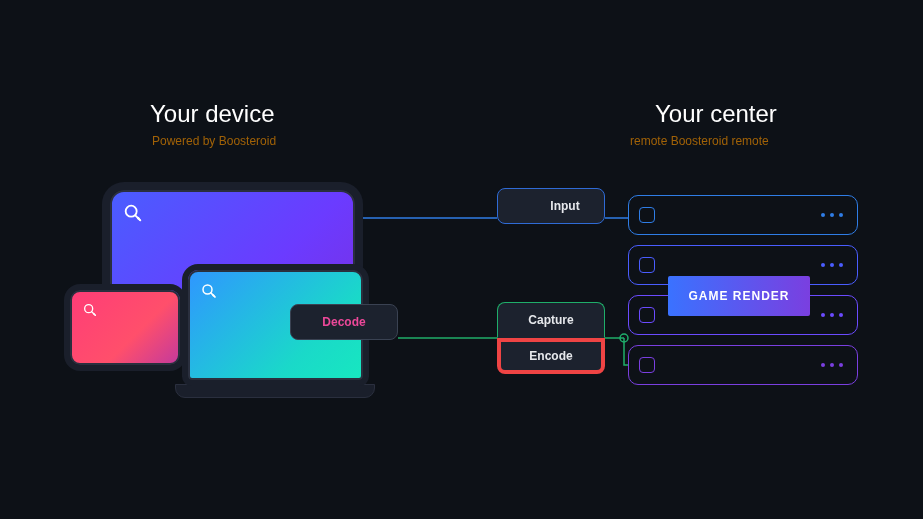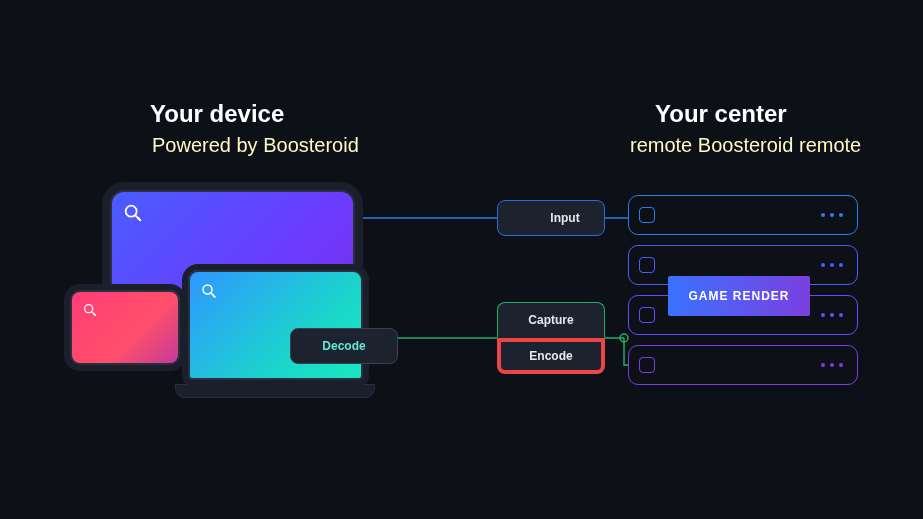--- a/index.html
+++ b/index.html
@@ -8,27 +8,27 @@
     height: 519px;
     background: #0d1117;
     font-family: -apple-system, BlinkMacSystemFont, "Segoe UI", Helvetica, Arial, sans-serif;
     color: #fff;
     position: relative;
     overflow: hidden;
   }
   .col-title {
     position: absolute;
     font-size: 24px;
-    font-weight: 700;
+    font-weight: 400;
     color: #fff;
   }
   .col-subtitle {
     position: absolute;
-    font-size: 20px;
-    color: #fef9c3;
+    font-size: 12px;
+    color: #a16207;
   }
   .device-stage {
     position: absolute;
     left: 70px;
     top: 190px;
     width: 340px;
     height: 230px;
   }
   .tablet-lg {
     position: absolute;
@@ -79,49 +79,49 @@
   }
   .magnifier {
     position: absolute;
     top: 10px;
     left: 10px;
   }
   .magnifier svg { display: block; }
   .decode-chip {
     position: absolute;
     left: 290px;
-    top: 328px;
+    top: 304px;
     width: 108px;
     height: 36px;
     background: #1c222e;
     border: 1px solid #3a4252;
     border-radius: 8px;
     display: flex;
     align-items: center;
     justify-content: center;
     font-size: 12px;
     font-weight: 600;
-    color: #5eead4;
+    color: #ec4899;
     z-index: 5;
   }
   .midchip {
     position: absolute;
     width: 108px;
     height: 36px;
     background: #1c222e;
     border-radius: 8px;
     display: flex;
     align-items: center;
     justify-content: center;
     font-size: 12px;
     font-weight: 600;
     color: #e6e8ec;
     z-index: 5;
   }
-  .chip-input { left: 497px; top: 200px; border: 1px solid #2f6bd6; padding-left: 28px; }
+  .chip-input { left: 497px; top: 188px; border: 1px solid #2f6bd6; padding-left: 28px; }
   .chip-capture { left: 497px; top: 302px; border: 1px solid #1fae6a; border-bottom: 1px solid #1c222e; border-radius: 8px 8px 0 0; }
   .chip-encode  { left: 497px; top: 338px; border: 4px solid #ef4444; border-radius: 0 0 8px 8px; }
   .servers {
     position: absolute;
     left: 628px;
     top: 195px;
     width: 230px;
   }
   .server {
     width: 230px;

